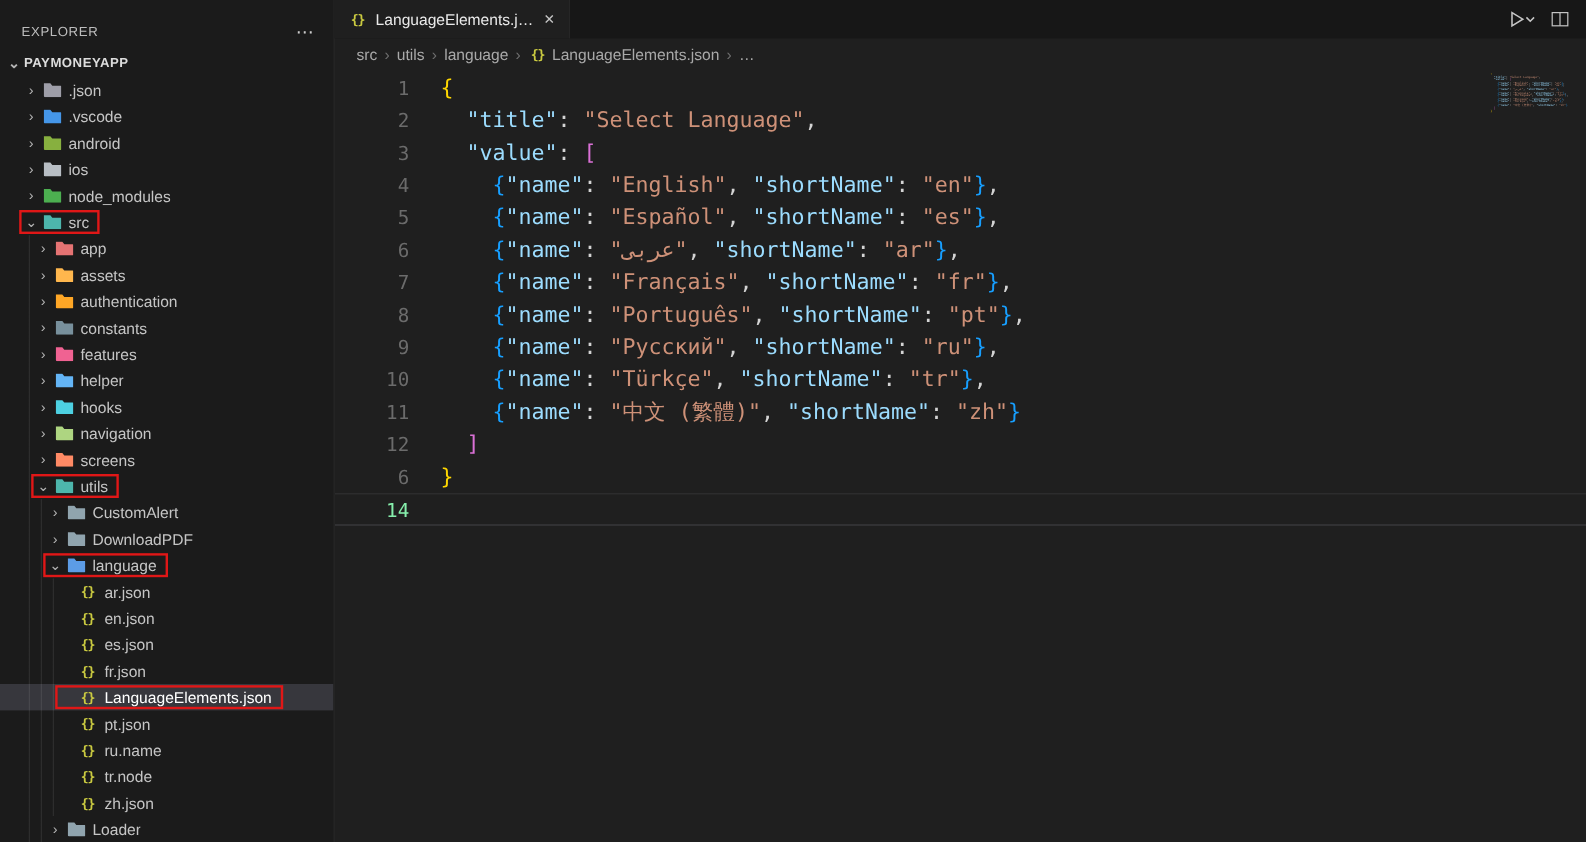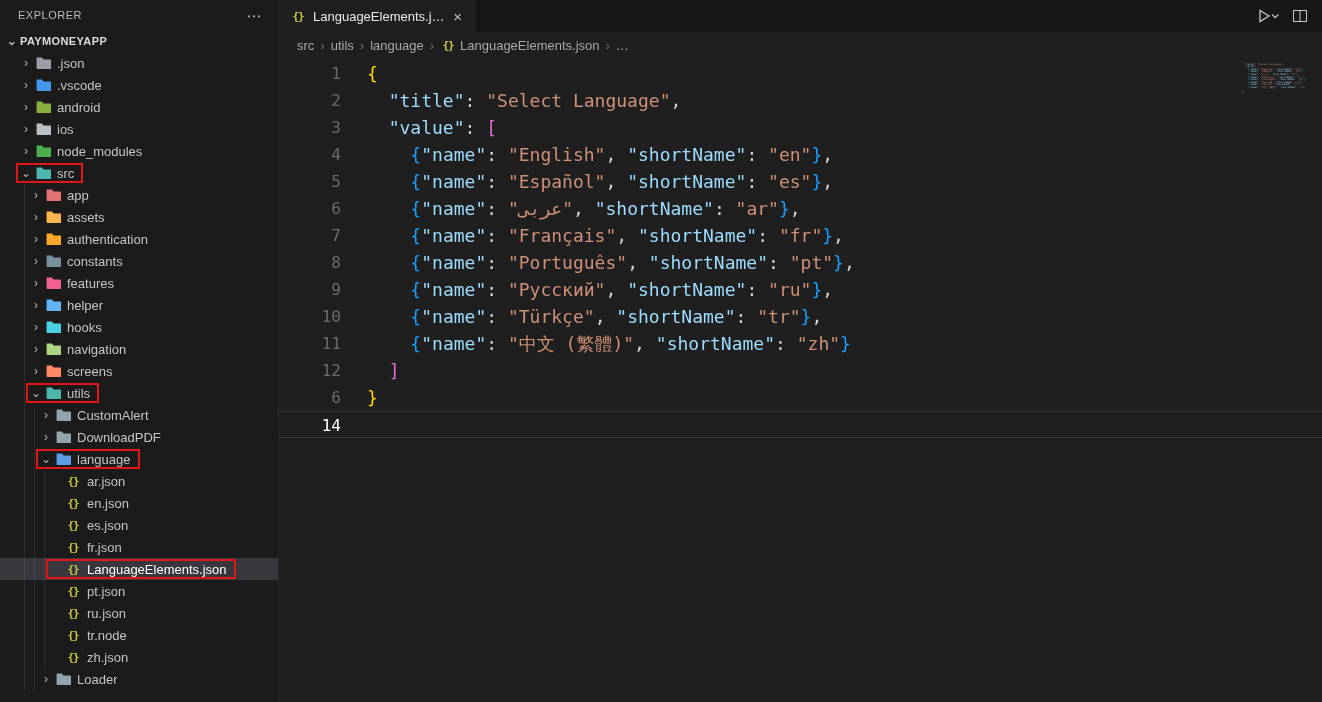--- a/index.html
+++ b/index.html
@@ -1,21 +1,21 @@
 <!DOCTYPE html>
 <html style="--annotation: #e01717; --key: #9cdcfe; --string: #ce9178; --punct: #d4d4d4; --bracket1: #ffd700; --bracket2: #da70d6; --bracket3: #179fff; --json_icon: #cbcb41;"><head>
 <meta charset="utf-8">
 <style>
   html,body{margin:0;padding:0;background:#1f1f1f;}
   body{width:1322px;height:702px;overflow:hidden;font-family:"Liberation Sans",sans-serif;}
   .app{display:flex;width:1322px;height:702px;}
 
   
   .sidebar{width:278px;min-width:278px;background:#1b1b1b;border-right:1px solid #2a2a2a;color:#c5c5c5;overflow:hidden;display:flex;flex-direction:column;}
-  .sb-header{height:30px;min-height:30px;display:flex;align-items:center;justify-content:space-between;padding:0 16px 0 18px;font-size:11px;letter-spacing:.5px;color:#bdbdbd;}
+  .sb-header{height:30px;min-height:30px;display:flex;align-items:center;justify-content:space-between;padding:12px 16px 0 18px;font-size:11px;letter-spacing:.5px;color:#bdbdbd;}
   .more{font-size:15px;color:#cccccc;cursor:pointer;line-height:1;}
   .section-header{height:22px;min-height:22px;display:flex;align-items:center;font-weight:700;font-size:11px;letter-spacing:.4px;color:#dddddd;padding-left:4px;}
   .twistie{width:16px;min-width:16px;text-align:center;color:#b5b5b5;font-size:12px;line-height:1;}
   .tree{flex:1;overflow:hidden;}
   .tree-row{height:22px;display:flex;align-items:center;font-size:13px;color:#c5c5c5;white-space:nowrap;box-sizing:border-box;}
   .tree-row.selected{background-color:#37373d;color:#ffffff;}
   .row-inner{display:flex;align-items:center;height:20px;box-sizing:border-box;}
   .row-inner.annotated{border:2px solid var(--annotation);padding:0 7px 0 0;margin-left:-2px;}
   .tree-icon{width:18px;min-width:18px;display:flex;align-items:center;justify-content:center;margin-right:5px;}
   .json-ic{color:var(--json_icon);font-family:"DejaVu Sans Mono",monospace;font-size:11px;font-weight:bold;letter-spacing:-1px;}
@@ -35,21 +35,21 @@
 
   .breadcrumbs{height:26px;min-height:26px;display:flex;align-items:center;font-size:13px;color:#a9a9a9;padding-left:18px;gap:6px;}
   .crumb{display:flex;align-items:center;gap:4px;cursor:pointer;}
   .crumb .tree-icon{width:16px;min-width:16px;margin-right:0;}
   .crumb-sep{color:#6e6e6e;font-size:13px;}
 
   .code{position:relative;flex:1;overflow:hidden;font-family:"DejaVu Sans Mono","DejaVu Sans",monospace;font-size:18px;line-height:27px;padding-top:2px;}
   .line{display:flex;height:27px;box-sizing:border-box;}
   .line.active{border-top:1px solid #303031;border-bottom:1px solid #3e3e42;}
   .gutter{width:62px;min-width:62px;text-align:right;color:#6b6b6b;font-size:16px;line-height:27px;user-select:none;}
-  .line.active .gutter{color:#ffffff;}
+  .line.active .gutter{color:#86efac;}
   .line-text{margin-left:26px;white-space:pre;color:#d4d4d4;}
 
   .tk-pln{color:#d4d4d4;}
   .tk-pun{color:var(--punct);}
   .tk-key{color:var(--key);}
   .tk-str{color:var(--string);}
   .tk-b1{color:var(--bracket1);}
   .tk-b2{color:var(--bracket2);}
   .tk-b3{color:var(--bracket3);}
 
@@ -319,21 +319,21 @@
           <span class="row-inner">
             <span class="twistie"></span>
             <span class="tree-icon json-ic">{}</span>
             <span class="tree-label">pt.json</span>
           </span>
         </div>
         <div class="tree-row" style="padding-left: 48px; background-image: linear-gradient(rgba(255, 255, 255, 0.08), rgba(255, 255, 255, 0.08)), linear-gradient(rgba(255, 255, 255, 0.08), rgba(255, 255, 255, 0.08)), linear-gradient(rgba(255, 255, 255, 0.08), rgba(255, 255, 255, 0.08)); background-position: 24px 0px, 34px 0px, 44px 0px; background-size: 1px 100%; background-repeat: no-repeat;">
           <span class="row-inner">
             <span class="twistie"></span>
             <span class="tree-icon json-ic">{}</span>
-            <span class="tree-label">ru.json</span>
+            <span class="tree-label">ru.name</span>
           </span>
         </div>
         <div class="tree-row" style="padding-left: 48px; background-image: linear-gradient(rgba(255, 255, 255, 0.08), rgba(255, 255, 255, 0.08)), linear-gradient(rgba(255, 255, 255, 0.08), rgba(255, 255, 255, 0.08)), linear-gradient(rgba(255, 255, 255, 0.08), rgba(255, 255, 255, 0.08)); background-position: 24px 0px, 34px 0px, 44px 0px; background-size: 1px 100%; background-repeat: no-repeat;">
           <span class="row-inner">
             <span class="twistie"></span>
             <span class="tree-icon json-ic">{}</span>
             <span class="tree-label">tr.node</span>
           </span>
         </div>
         <div class="tree-row" style="padding-left: 48px; background-image: linear-gradient(rgba(255, 255, 255, 0.08), rgba(255, 255, 255, 0.08)), linear-gradient(rgba(255, 255, 255, 0.08), rgba(255, 255, 255, 0.08)), linear-gradient(rgba(255, 255, 255, 0.08), rgba(255, 255, 255, 0.08)); background-position: 24px 0px, 34px 0px, 44px 0px; background-size: 1px 100%; background-repeat: no-repeat;">

